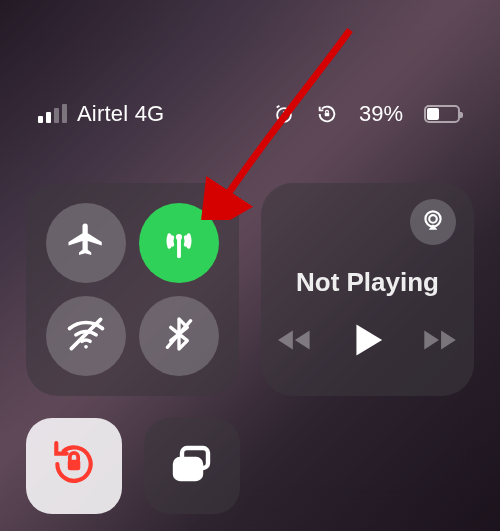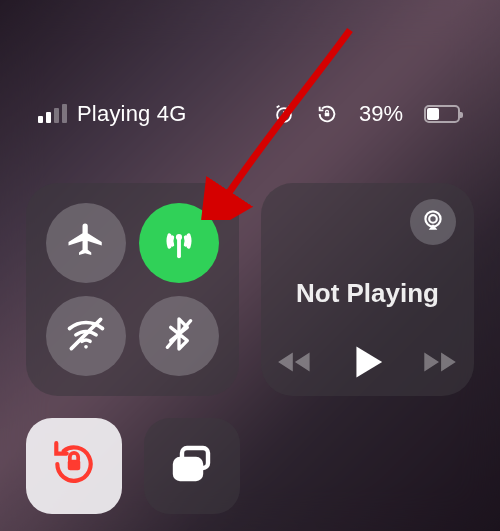--- a/index.html
+++ b/index.html
@@ -56,21 +56,21 @@
   }
   .round-btn {
     width: 80px; height: 80px; border-radius: 50%;
     display:flex; align-items:center; justify-content:center;
   }
   .btn-grey { background: rgba(130,125,133,0.62); }
   .btn-green { background: #30d158; }
   .media {
     width: 213px; height: 213px;
     padding: 16px 18px 14px 18px;
-    display:flex; flex-direction:column;gap:11px;
+    display:flex; flex-direction:column;
   }
   .media .top { display:flex; justify-content:flex-end; }
   .airplay-btn {
     width:46px; height:46px; border-radius:50%;
     background: rgba(130,125,133,0.55);
     display:flex; align-items:center; justify-content:center;
   }
   .media .title { margin-top: 22px; text-align:center; font-size:26px; font-weight:600; color:rgba(255,255,255,0.92); }
   .media .controls { margin-top: 24px; display:flex; align-items:center; justify-content:center; gap: 34px; }
   .media .controls svg { display:block; }
@@ -95,21 +95,21 @@
 <div class="blur-overlay"></div>
 
 <div class="status-bar">
   <div class="status-left">
     <div class="signal">
       <span class="bar b1"></span>
         <span class="bar b2"></span>
         <span class="bar b3"></span>
         <span class="bar b4"></span>
     </div>
-    <span class="carrier">Playing 4G</span>
+    <span class="carrier">Airtel 4G</span>
   </div>
   <div class="status-right">
     <span>
       <svg width="22" height="22" viewBox="0 0 24 24" fill="none" stroke="#fff" stroke-width="2">
         <circle cx="12" cy="13" r="7.5"></circle>
           <path d="M12 9v4l2.5 2.5"></path>
           <path d="M4 5l3-2M20 5l-3-2"></path>
       </svg>
     </span>
     <span>

